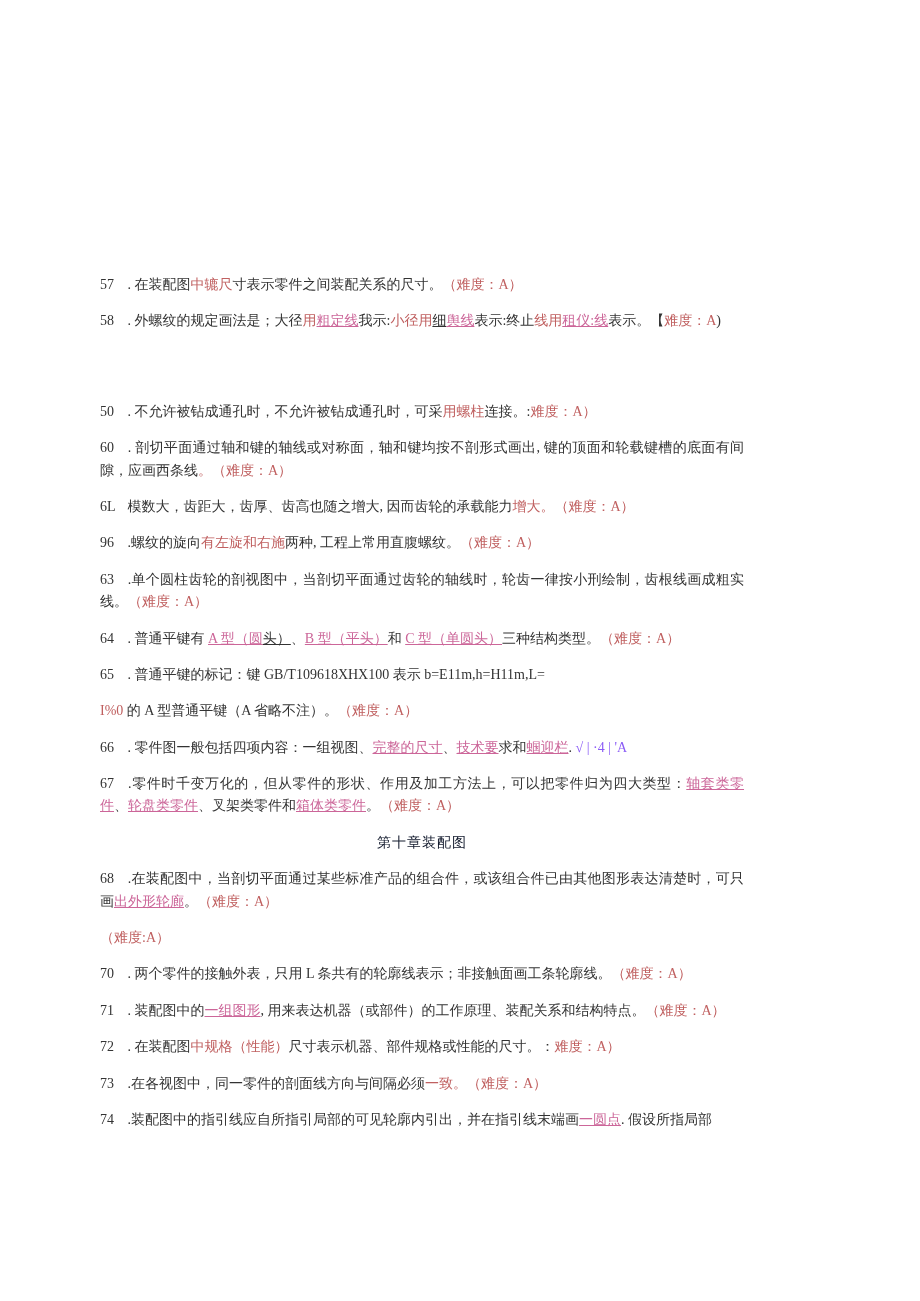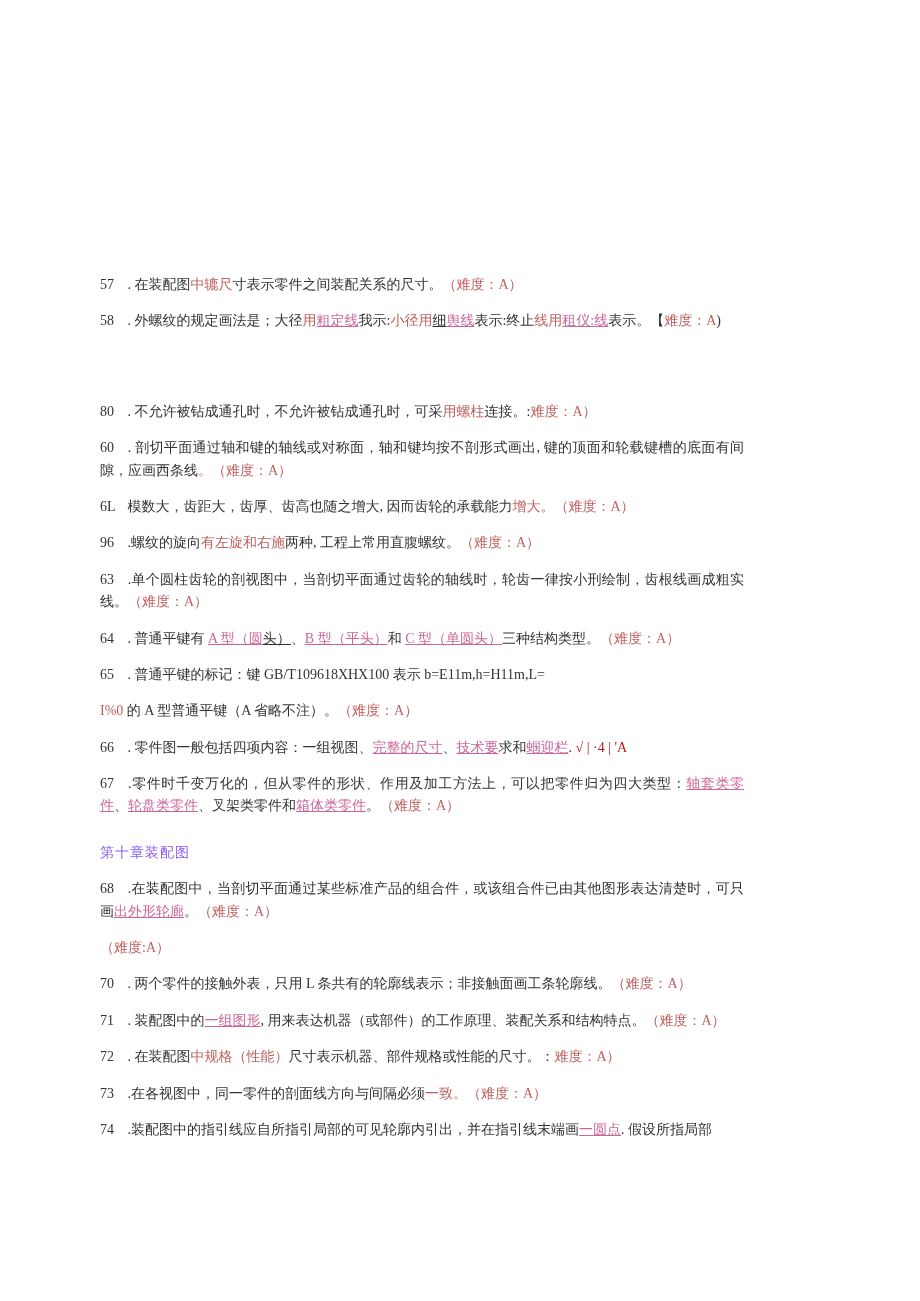--- a/index.html
+++ b/index.html
@@ -20,38 +20,39 @@
   .item {
     margin: 14px 0;
     text-align: justify;
   }
   .num {
     display: inline-block;
     min-width: 24px;
   }
   .red { color: #c06060; }
   .redlink { color: #cc6699; text-decoration: underline; }
-  .greenlink { color: #b91c1c; margin-top: 48px; }
+  .greenlink { color: #8b5cf6; margin-top: 48px; }
   .plain-under { text-decoration: underline; }
   .center-heading {
-    margin: 24px 0 6px 0;
-    color: #8b5cf6;
+    text-align: center;
+    margin: 14px 0 6px 0;
+    color: #0f172a;
     letter-spacing: 1px;
   }
   .gap { height: 40px; }
 </style>
 </head>
 <body>
 
 <div class="page">
   <div id="content">
       <div class="item"><span class="num">57</span><span> . 在装配图</span><span class="red">中辘尺</span><span>寸表示零件之间装配关系的尺寸。</span><span class="red">（难度：A）</span></div>
       <div class="item"><span class="num">58</span><span> . 外螺纹的规定画法是；大径</span><span class="red">用</span><span class="redlink">粗定线</span><span>我示:</span><span class="red">小径用</span><span class="plain-under">细</span><span class="redlink">舆线</span><span>表示:终止</span><span class="red">线用</span><span class="redlink">租仪:线</span><span>表示。【</span><span class="red">难度：A</span><span>)</span></div>
       <div class="gap"></div>
-      <div class="item"><span class="num">80</span><span> . 不允许被钻成通孔时，不允许被钻成通孔时，可采</span><span class="red">用螺柱</span><span>连接。:</span><span class="red">难度：A）</span></div>
+      <div class="item"><span class="num">50</span><span> . 不允许被钻成通孔时，不允许被钻成通孔时，可采</span><span class="red">用螺柱</span><span>连接。:</span><span class="red">难度：A）</span></div>
       <div class="item"><span class="num">60</span><span> . 剖切平面通过轴和键的轴线或对称面，轴和键均按不剖形式画出, 键的顶面和轮载键槽的底面有间隙，应画西条线</span><span class="red">。（难度：A）</span></div>
       <div class="item"><span class="num">6L</span><span> 模数大，齿距大，齿厚、齿高也随之增大, 因而齿轮的承载能力</span><span class="red">增大。（难度：A）</span></div>
       <div class="item"><span class="num">96</span><span> .螺纹的旋向</span><span class="red">有左旋和右施</span><span>两种, 工程上常用直腹螺纹。</span><span class="red">（难度：A）</span></div>
       <div class="item"><span class="num">63</span><span> .单个圆柱齿轮的剖视图中，当剖切平面通过齿轮的轴线时，轮齿一律按小刑绘制，齿根线画成粗实线。</span><span class="red">（难度：A）</span></div>
       <div class="item"><span class="num">64</span><span> . 普通平键有 </span><span class="redlink">A 型（圆</span><span class="plain-under">头）</span><span>、</span><span class="redlink">B 型（平头）</span><span>和 </span><span class="redlink">C 型（单圆头）</span><span>三种结构类型。</span><span class="red">（难度：A）</span></div>
       <div class="item"><span class="num">65</span><span> . 普通平键的标记：键 GB/T109618XHX100 表示 b=E11m,h=H11m,L=</span></div>
       <div class="item"><span class="red">I%0</span><span> 的 A 型普通平键（A 省略不注）。</span><span class="red">（难度：A）</span></div>
       <div class="item"><span class="num">66</span><span> . 零件图一般包括四项内容：一组视图、</span><span class="redlink">完整的尺寸</span><span>、</span><span class="redlink">技术要</span><span>求和</span><span class="redlink">蝈迎栏</span><span>. </span><span class="greenlink">√ | ·4 | 'A</span></div>
       <div class="item"><span class="num">67</span><span> .零件时千变万化的，但从零件的形状、作用及加工方法上，可以把零件归为四大类型：</span><span class="redlink">轴套类零件</span><span>、</span><span class="redlink">轮盘类零件</span><span>、叉架类零件和</span><span class="redlink">箱体类零件</span><span>。</span><span class="red">（难度：A）</span></div>
       <div class="center-heading">第十章装配图</div>

